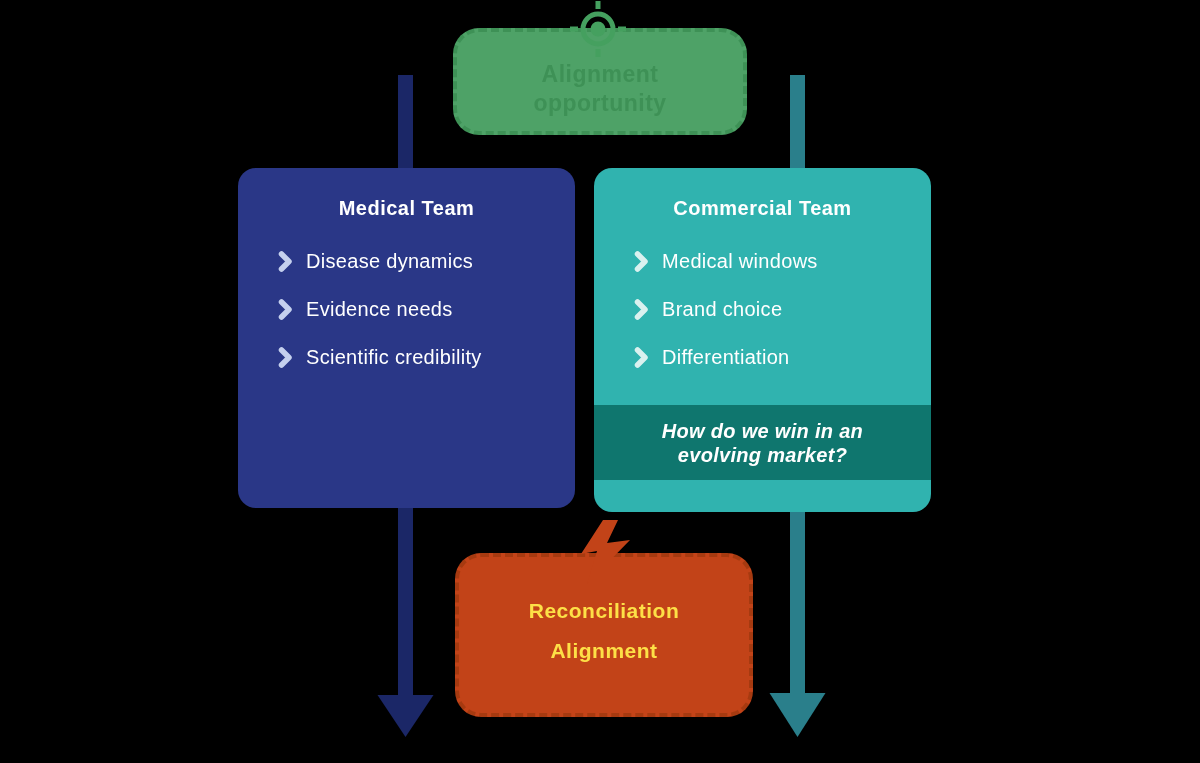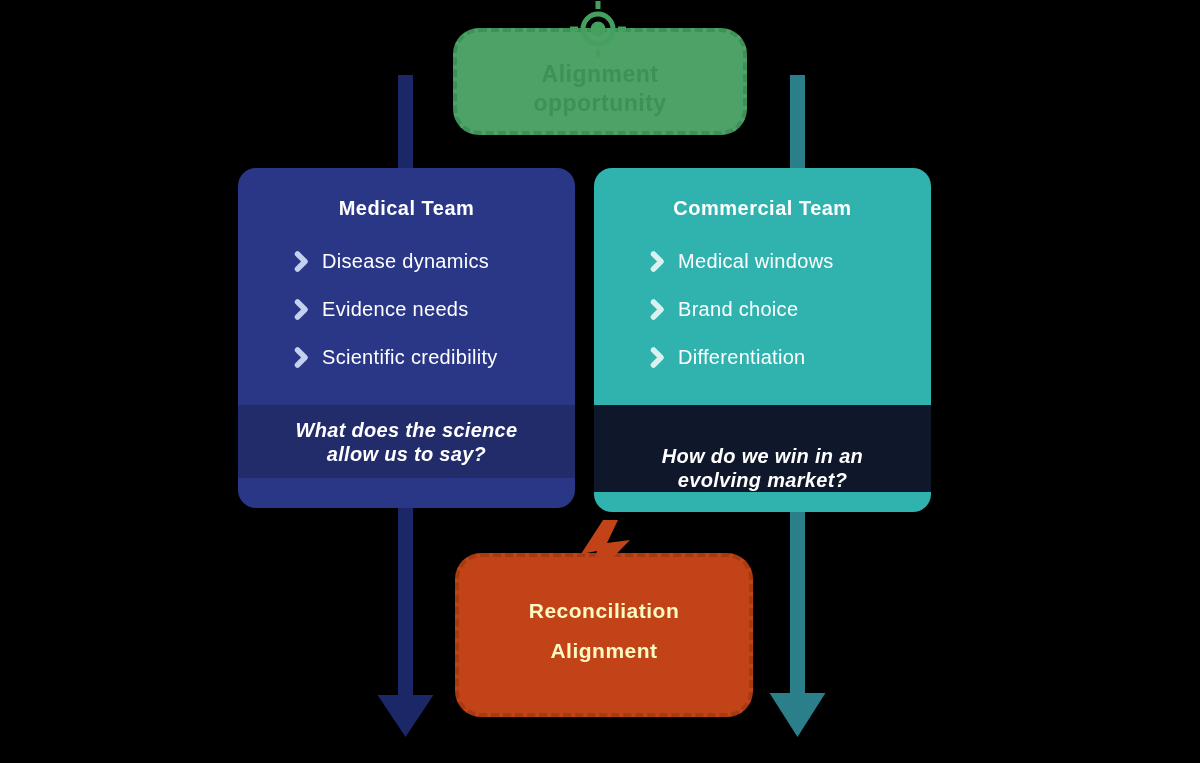--- a/index.html
+++ b/index.html
@@ -68,21 +68,21 @@
   .team-title {
     margin-top: 29px;
     text-align: center;
     font-size: 20px;
     font-weight: bold;
     letter-spacing: 0.5px;
   }
   .team-list {
     list-style: none;
     margin: 24px 0 0 0;
-    padding: 0 0 0 56px;
+    padding: 0 0 0 40px;
   }
   .team-list li {
     display: flex;
     align-items: center;
     height: 34px;
     margin-bottom: 14px;
     font-size: 20px;
     letter-spacing: 0.3px;
   }
   .chev {
@@ -96,21 +96,21 @@
   .question-band {
     position: absolute;
     left: 0; right: 0;
     top: 237px;
     display: flex;
     align-items: center;
     justify-content: center;
     text-align: center;
   }
   .medical .question-band    { height: 73px; background: #232C6B; }
-  .commercial .question-band { height: 87px; background: #0f172a; align-items: flex-end; }
+  .commercial .question-band { height: 75px; background: #0f766e; }
   .question-text {
     max-width: 256px;
     font-size: 20px;
     font-style: italic;
     font-weight: bold;
     line-height: 1.2;
     letter-spacing: 0.3px;
   }
 
   
@@ -126,21 +126,21 @@
     text-align: center;
   }
   .friction-lines {
     margin-top: 34px;
   }
   .friction-line {
     font-size: 21px;
     font-weight: bold;
     letter-spacing: 0.5px;
     line-height: 40px;
-    color: #fef9c3;
+    color: #fde047;
   }
   .lightning-icon {
     position: absolute;
     left: 578px; top: 520px;
     width: 52px; height: 64px;
     z-index: 3;
   }
 </style>
 </head>
 <body>
@@ -187,23 +187,20 @@
           </svg>
         <span>Evidence needs</span>
       </li>
       <li>
         <svg class="chev" viewBox="0 0 15 21">
             <polyline points="3.5,3 11,10.5 3.5,18" fill="none" stroke="currentColor" stroke-width="5.5" stroke-linecap="round" stroke-linejoin="round"></polyline>
           </svg>
         <span>Scientific credibility</span>
       </li>
     </ul>
-    <div class="question-band">
-      <div class="question-text">What does the science allow us to say?</div>
-    </div>
   </div>
 
   <div class="team-box commercial">
     <div class="team-title">Commercial Team</div>
     <ul class="team-list">
       <li>
         <svg class="chev" viewBox="0 0 15 21">
             <polyline points="3.5,3 11,10.5 3.5,18" fill="none" stroke="currentColor" stroke-width="5.5" stroke-linecap="round" stroke-linejoin="round"></polyline>
           </svg>
         <span>Medical windows</span>

